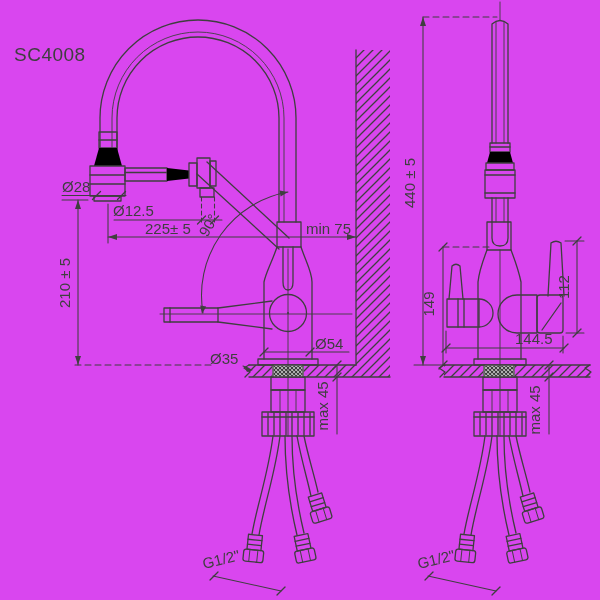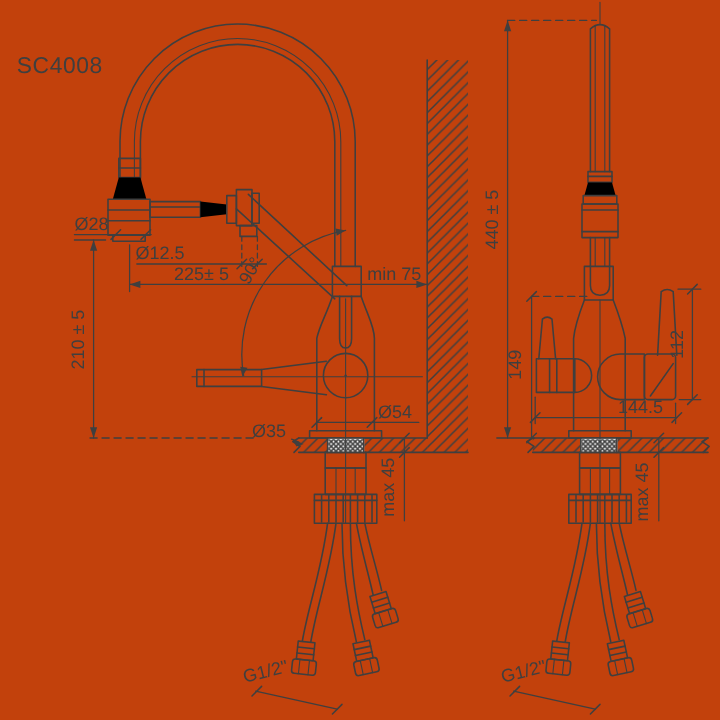--- a/index.html
+++ b/index.html
@@ -1,16 +1,16 @@
 <!DOCTYPE html>
 <html><head>
 <meta charset="utf-8">
 <style>
   html,body{margin:0;padding:0;background:#ffffff;}
-  #stage{position:relative;width:600px;height:600px;background:#c2410c;overflow:hidden;
+  #stage{position:relative;width:600px;height:600px;background:#d946ef;overflow:hidden;
          font-family:"Liberation Sans",sans-serif;}
   svg{display:block;}
   svg line, svg path, svg rect, svg circle, svg polyline{
       fill:none;stroke:#3f3f3f;stroke-width:1.3;stroke-linecap:round;stroke-linejoin:round;}
   svg .thin{stroke-width:0.9;}
   svg .dim{stroke-width:1.05;}
   svg .dash{stroke-dasharray:6 4;stroke-width:1.05;}
   svg .dash2{stroke-dasharray:4 3;stroke-width:1.05;}
   svg .tick{stroke-width:1.25;}
   svg .arrow{fill:#3f3f3f;stroke:none;}

